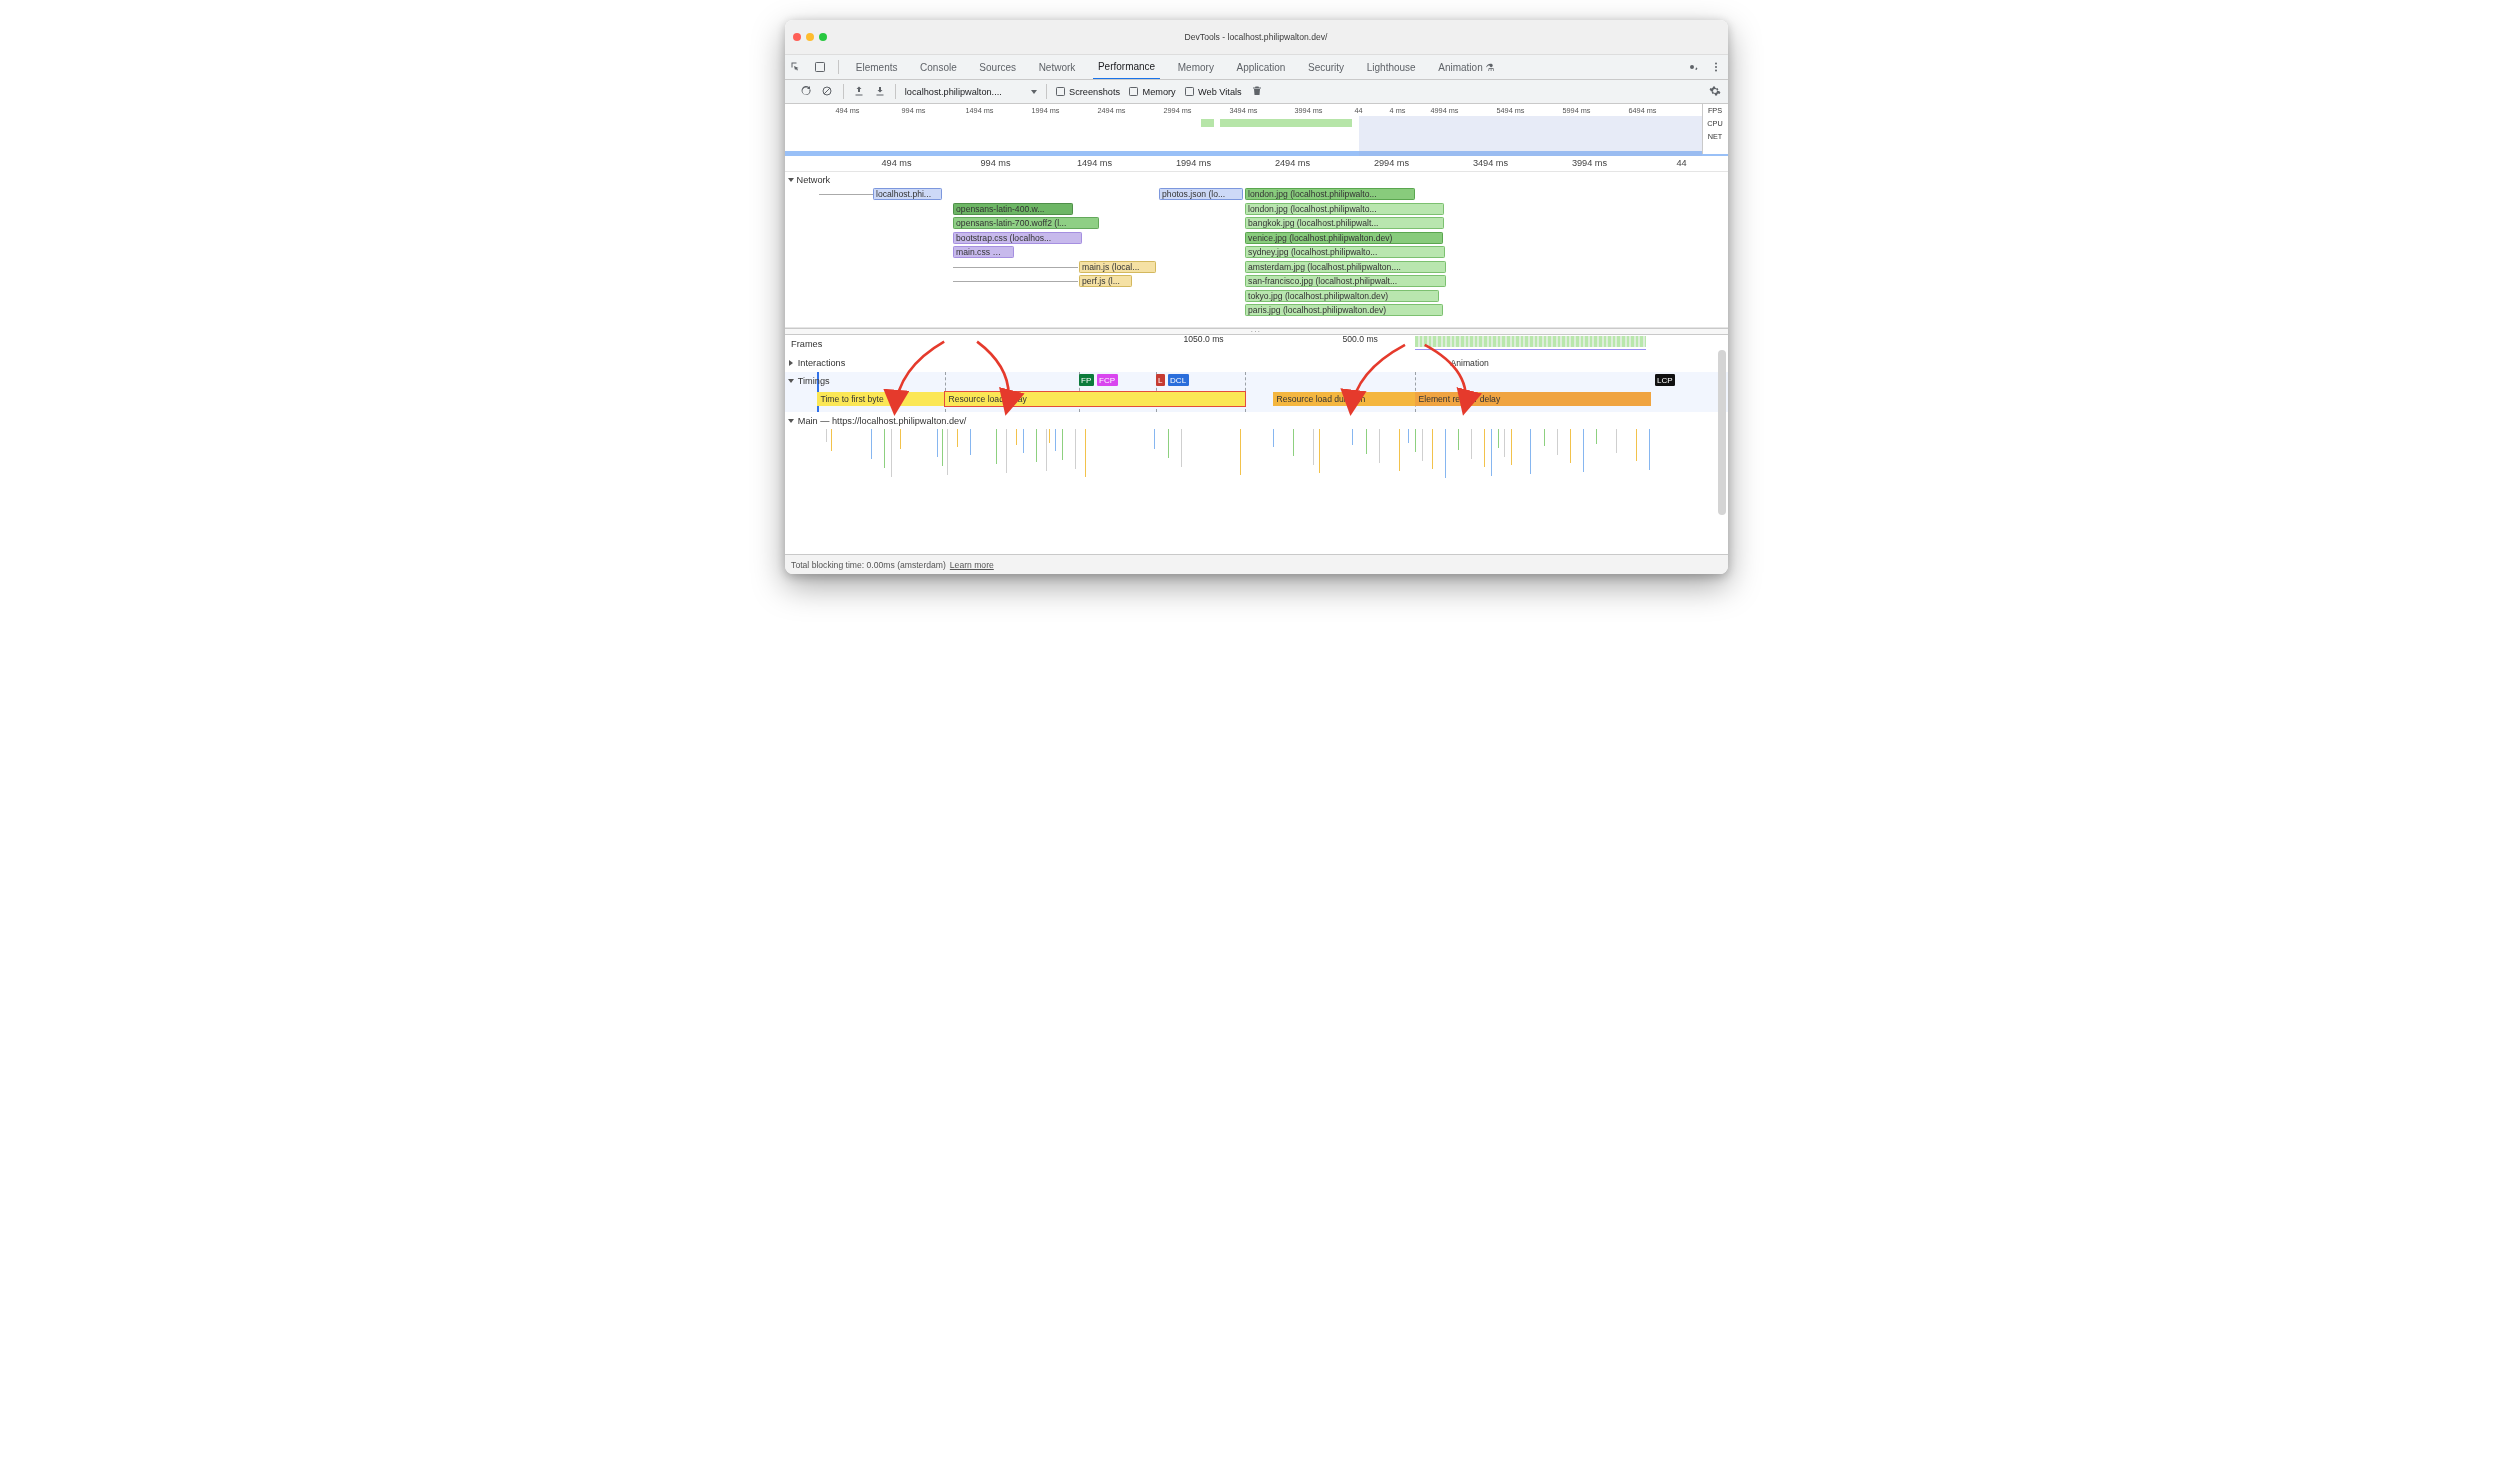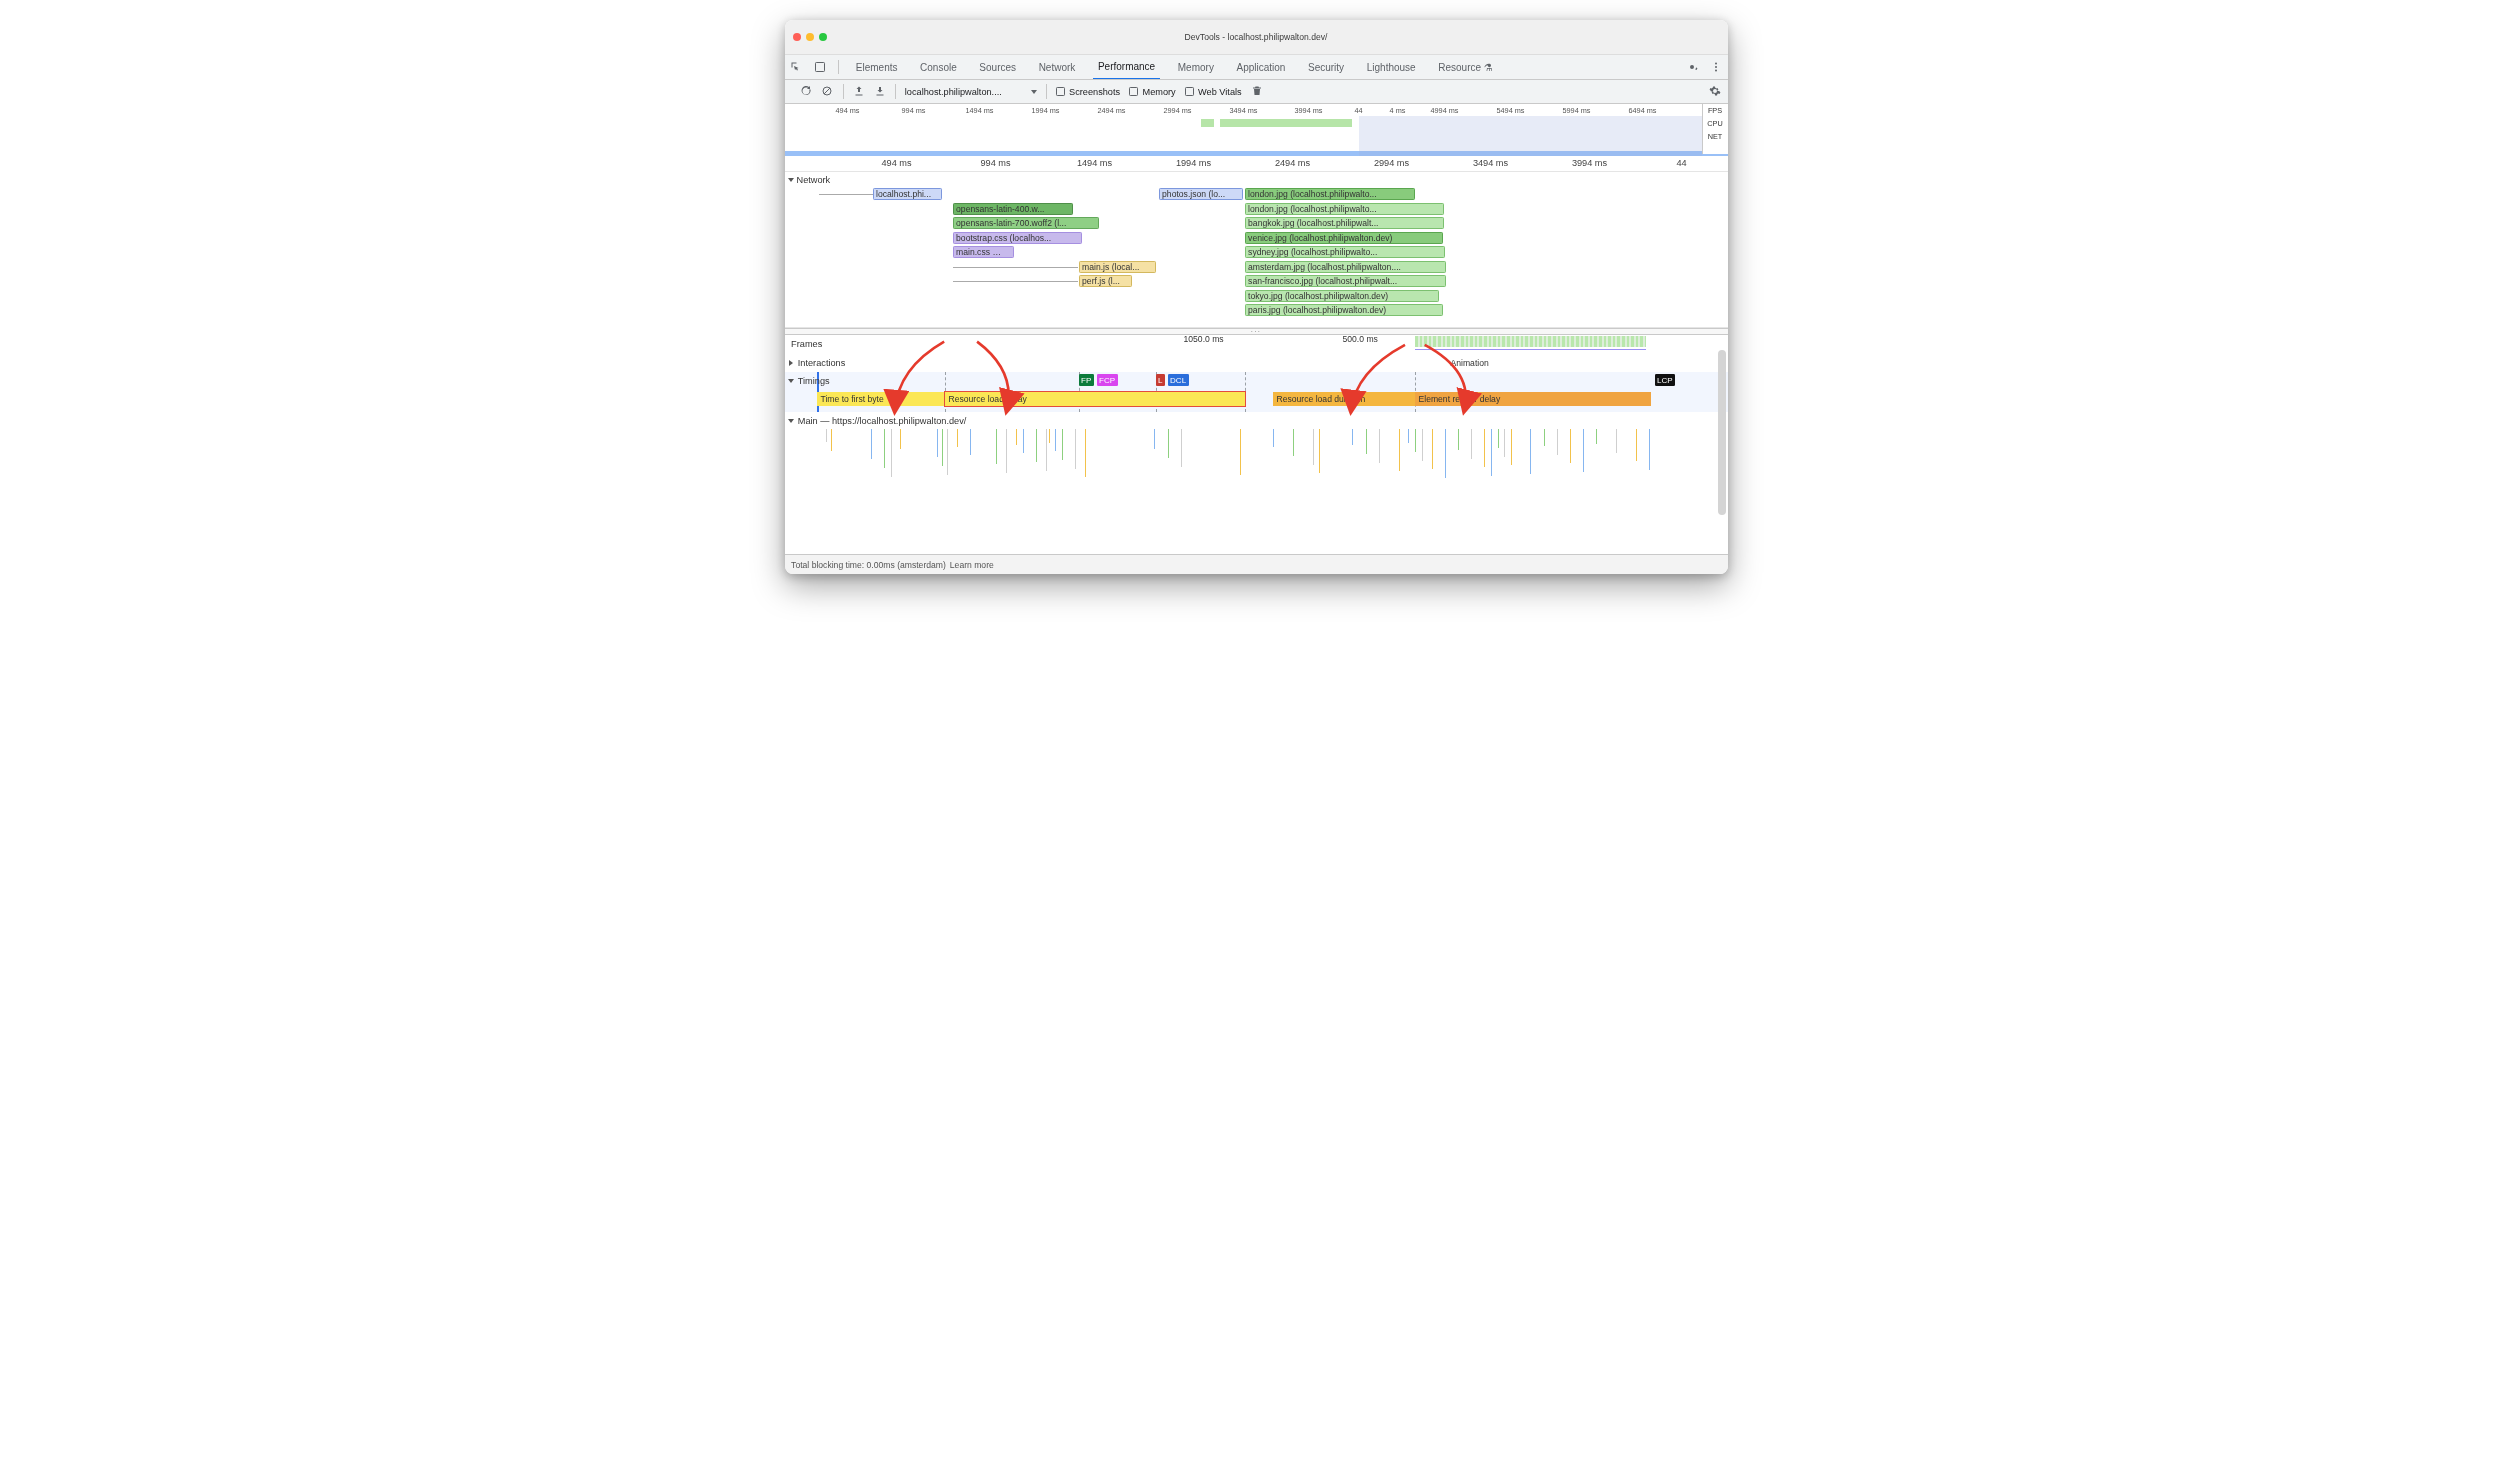--- a/index.html
+++ b/index.html
@@ -101,21 +101,21 @@
   .main-track{height:73px;position:relative}
   .main-canvas{position:absolute;left:0;right:0;top:17px;bottom:0}
   .task{position:absolute;top:0;width:1.3px;height:40px;background:#cfcfcf}
 
   
   svg.arrows{position:absolute;pointer-events:none}
 
   
   .footer{position:absolute;left:0;right:0;bottom:0;height:20px;border-top:0.7px solid var(--border);
           background:#f3f3f3;display:flex;align-items:center;padding:0 6.6px;font-size:8.6px;color:#555;gap:4px}
-  .footer a{color:#555;}
+  .footer a{color:#555;text-decoration:underline}
 
   .scroll-stub{position:absolute;right:1.3px;width:8px;top:330px;height:165px;
                background:#d4d4d4;border-radius:4px}
 </style>
 </head>
 <body>
 
 <div class="titlebar">
   <div class="traffic">
     <span class="dot red"></span>
@@ -128,21 +128,21 @@
 <div class="tabs">
   <span class="ico">
     <svg viewBox="0 0 24 24">
         <path fill="#5f6368" d="M3 3h10v2H5v8H3V3zm5 7 9 4-3 1 2 3-2 1-2-3-2 2-2-8z"></path>
       </svg>
   </span>
   <span class="ico">
     <span class="square"></span>
   </span>
   <span class="sep"></span>
-  <span id="tabs-host" style="display: contents;"><span class="tab">Elements</span><span class="tab">Console</span><span class="tab">Sources</span><span class="tab">Network</span><span class="tab active">Performance</span><span class="tab">Memory</span><span class="tab">Application</span><span class="tab">Security</span><span class="tab">Lighthouse</span><span class="tab">Resource ⚗</span></span>
+  <span id="tabs-host" style="display: contents;"><span class="tab">Elements</span><span class="tab">Console</span><span class="tab">Sources</span><span class="tab">Network</span><span class="tab active">Performance</span><span class="tab">Memory</span><span class="tab">Application</span><span class="tab">Security</span><span class="tab">Lighthouse</span><span class="tab">Animation ⚗</span></span>
   <span class="spacer"></span>
   <span class="ico gear">
     <svg viewBox="0 0 24 24">
         <path d="M12 8a4 4 0 1 0 0 8 4 4 0 0 0 0-8zm9 4a7 7 0 0 1-.1 1.2l2 1.6-2 3.4-2.4-1a7 7 0 0 1-2 .!1.2l-.4 2.6h-4l-.4-2.6a7 7 0 0 1-2-1.2l-2.4 1-2-3.4 2-1.6A7 7 0 0 1 3 12a7 7 0 0 1 .1-1.2l-2-1.6 2-3.4 2.4 1a7 7 0 0 1 2-1.2L8 3h4l.4 2.6a7 7 0 0 1 2 1.2l2.4-1 2 3.4-2 1.6c0 .4.1.8.1 1.2z"></path>
       </svg>
   </span>
   <span class="ico dots">
     <svg viewBox="0 0 24 24">
         <circle cx="12" cy="5" r="2"></circle>
         <circle cx="12" cy="12" r="2"></circle>

